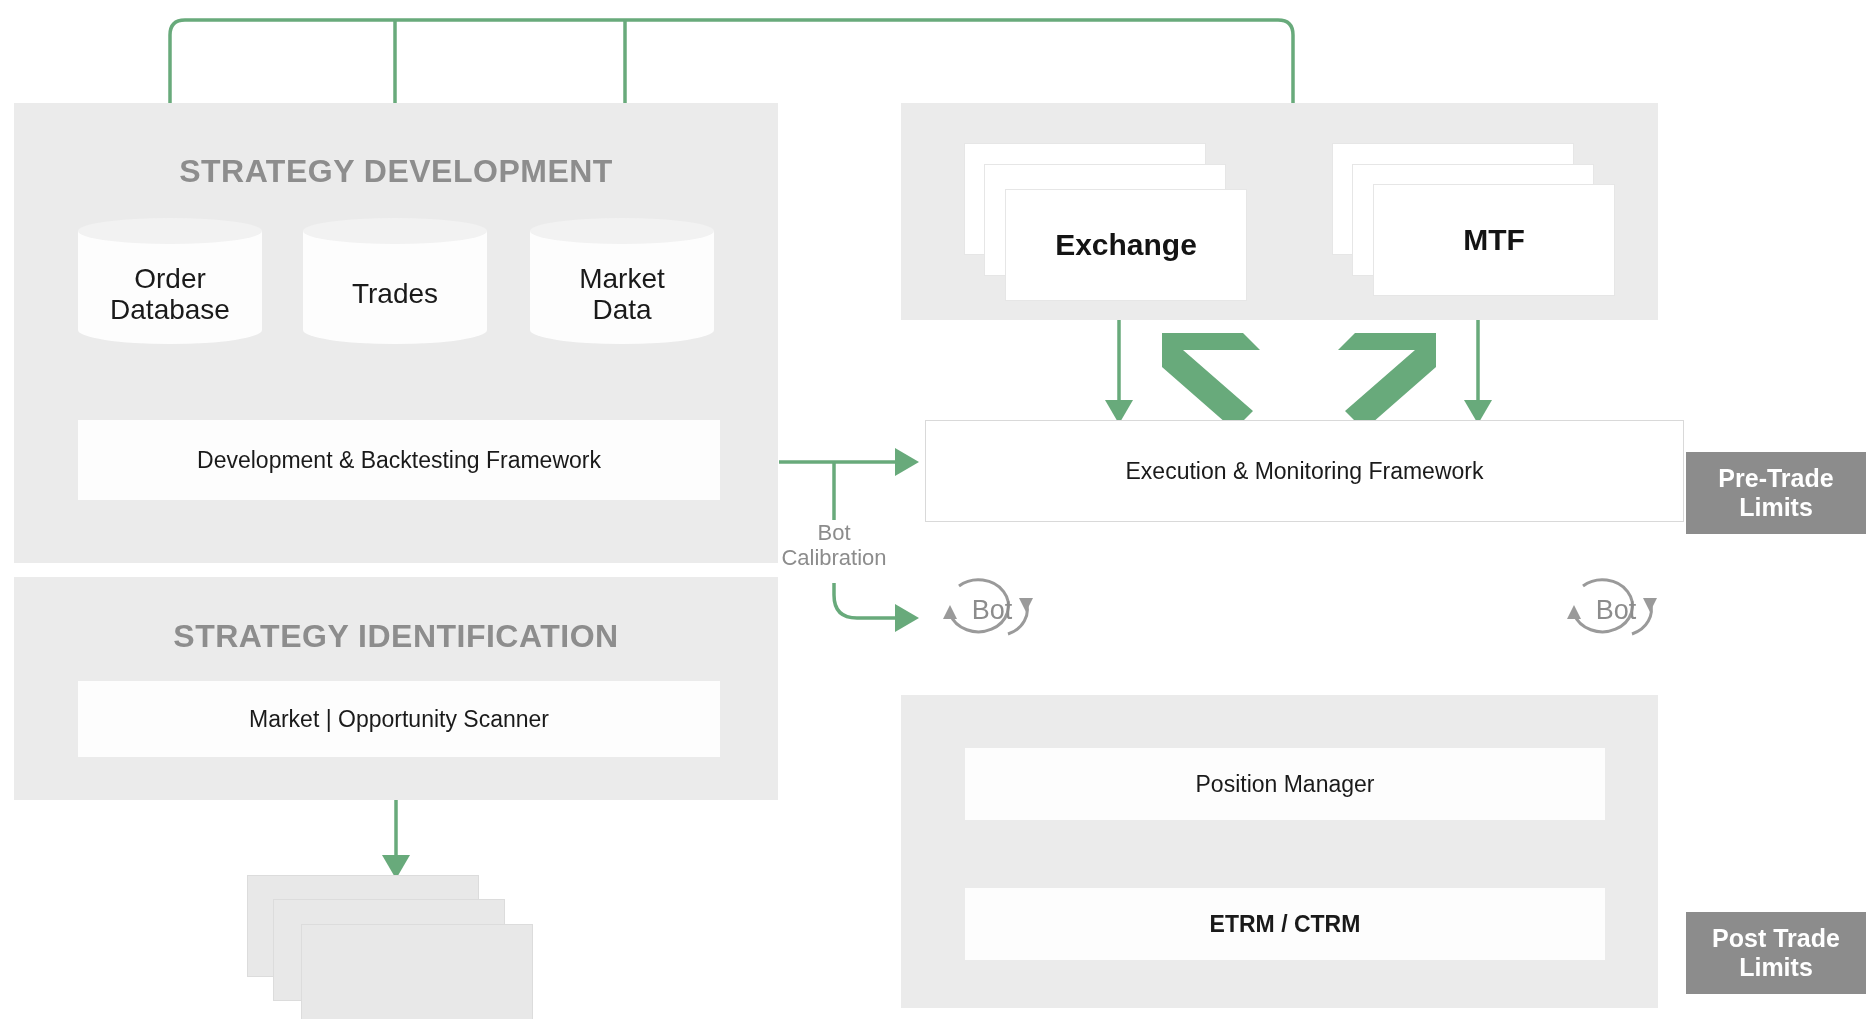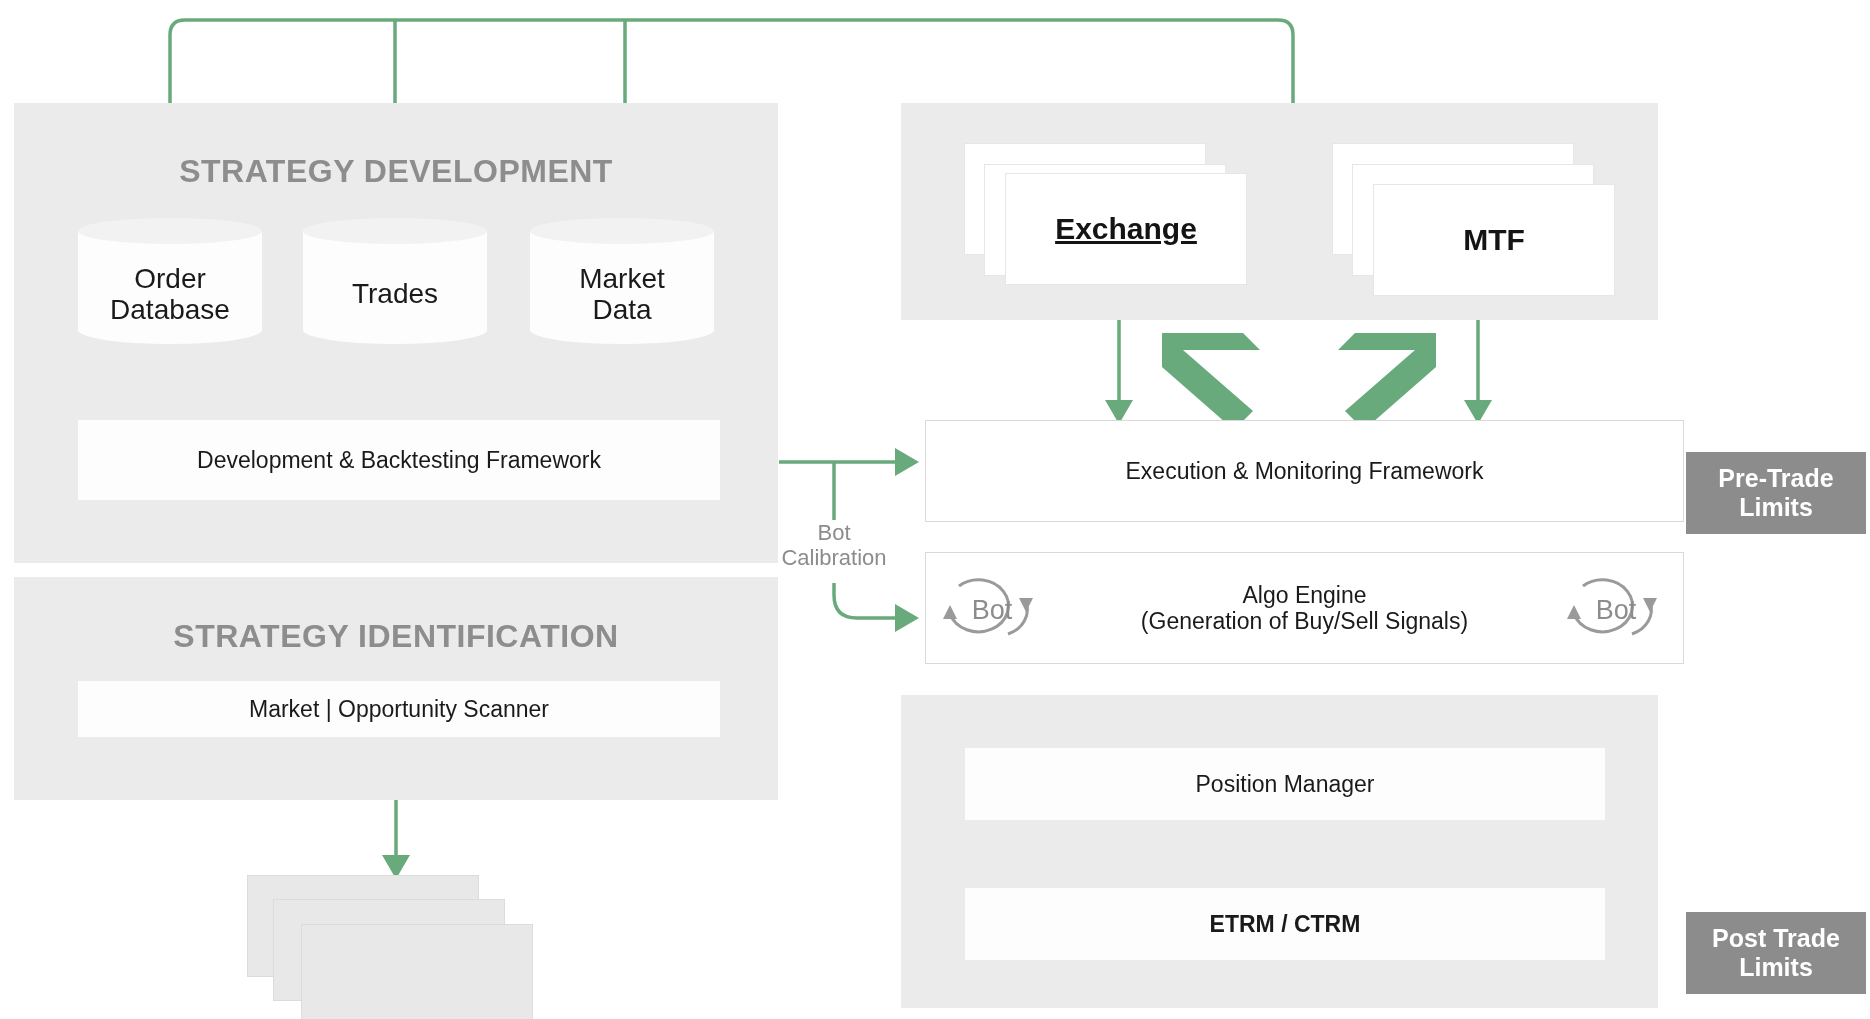--- a/index.html
+++ b/index.html
@@ -235,50 +235,44 @@
       </span>
     </div>
   </div>
 
   <div class="abs wbox" style="left:78px; top:420px; width:642px; height:80px;">Development &amp; Backtesting Framework</div>
 
   <div class="abs group-panel" style="left:14px; top:577px; width:764px; height:223px;">
     <div class="group-title" style="top:41px;">STRATEGY IDENTIFICATION</div>
   </div>
 
-  <div class="abs wbox" style="left:78px; top:681px; width:642px; height:56px;">Market | Opportunity Scanner</div>
+  <div class="abs wbox" style="left:78px; top:681px; width:642px; height:76px;">Market | Opportunity Scanner</div>
 
   <div class="stack gray" style="left:248px; top:876px; width:270px; height:135px;">
     <div class="sheet" style="left:0; top:0; width:230px; height:100px;"></div>
     <div class="sheet" style="left:26px; top:24px; width:230px; height:100px;"></div>
     <div class="sheet front" style="left:54px; top:49px; width:230px; height:100px;"></div>
   </div>
 
   <div class="abs group-panel" style="left:901px; top:103px; width:757px; height:217px;"></div>
 
   <div class="stack" style="left:965px; top:144px; width:280px; height:150px;">
     <div class="sheet" style="left:0; top:0; width:240px; height:110px;"></div>
     <div class="sheet" style="left:20px; top:21px; width:240px; height:110px;"></div>
-    <div class="sheet front" style="left:41px; top:30px; width:240px; height:110px;text-decoration:underline;">Exchange</div>
+    <div class="sheet front" style="left:41px; top:46px; width:240px; height:110px;">Exchange</div>
   </div>
 
   <div class="stack" style="left:1333px; top:144px; width:280px; height:150px;">
     <div class="sheet" style="left:0; top:0; width:240px; height:110px;"></div>
     <div class="sheet" style="left:20px; top:21px; width:240px; height:110px;"></div>
     <div class="sheet front" style="left:41px; top:41px; width:240px; height:110px;">MTF</div>
   </div>
 
   <div class="abs wbox bordered" style="left:901px; top:420px; width:757px; height:100px;">Execution &amp; Monitoring Framework</div>
 
-  <div class="abs wbox bordered" style="left:901px; top:552px; width:757px; height:110px;">
-    <span style="display:block;">
-      <span>Algo Engine</span><br>
-      <span>(Generation of Buy/Sell Signals)</span>
-    </span>
-  </div>
 
   <div class="bot-icon" style="left:938px; top:572px; width:108px; height:76px;">
     <svg width="108" height="76" viewBox="0 0 108 76">
       <path d="M21,14 A30,26 0 1,1 12,42" fill="none" stroke="#9a9a9a" stroke-width="3"></path>
       <path d="M5,47 L12,33 L19,47 z" fill="#9a9a9a"></path>
       <path d="M88,30 A30,26 0 0,1 70,62" fill="none" stroke="#9a9a9a" stroke-width="3"></path>
       <path d="M81,26 L95,26 L88,40 z" fill="#9a9a9a"></path>
     </svg>
     <div class="bot-text">Bot</div>
   </div>

